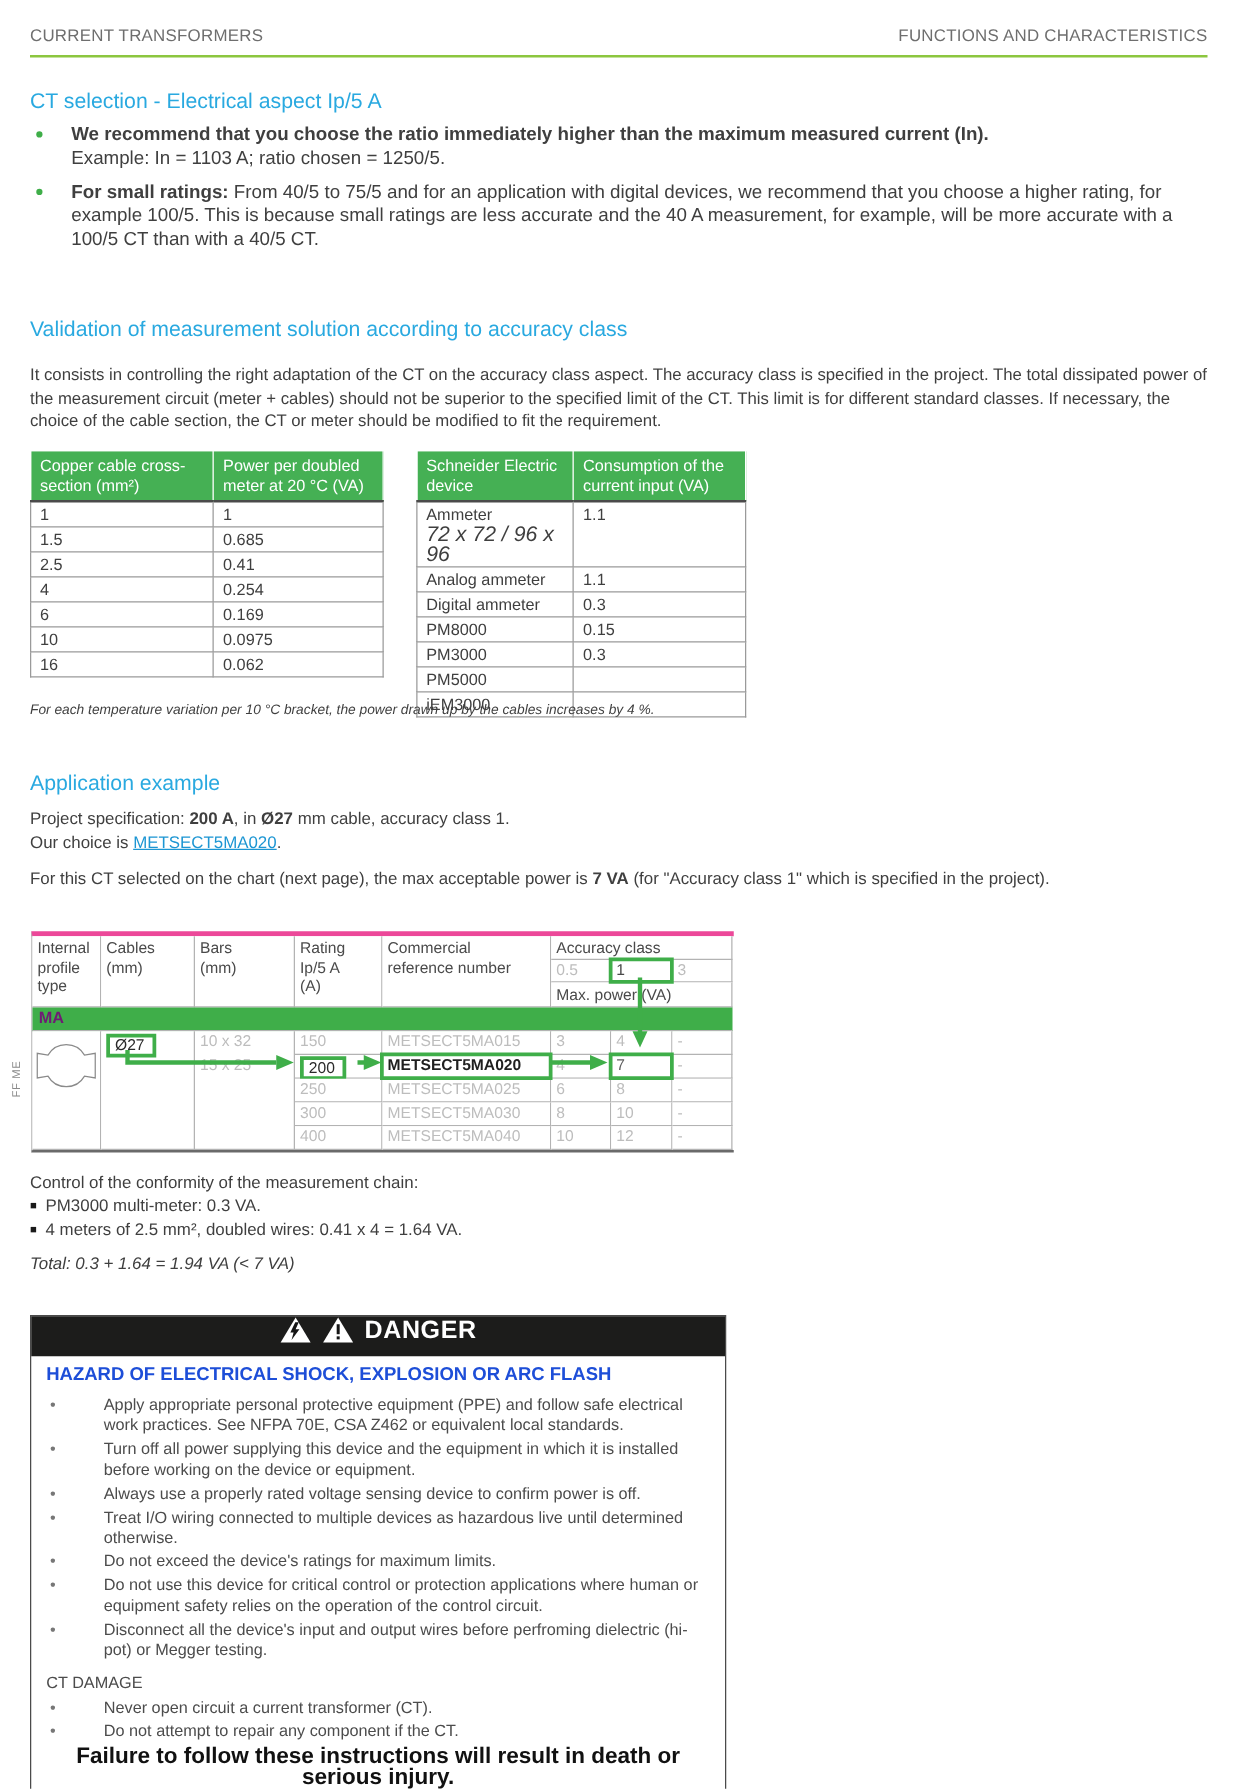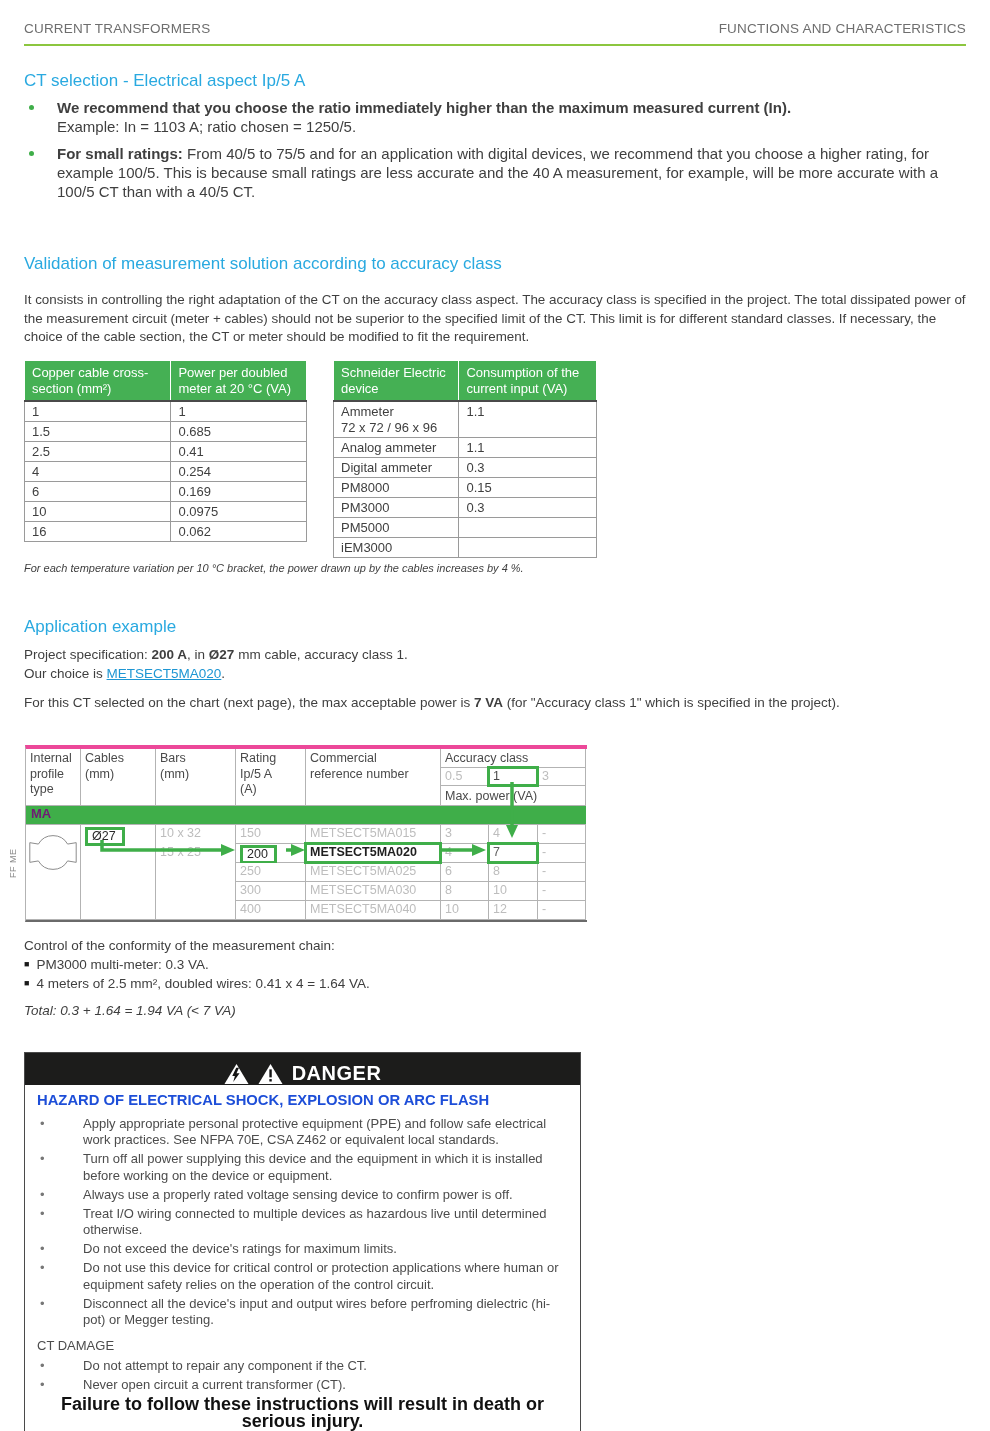--- a/index.html
+++ b/index.html
@@ -30,21 +30,21 @@
   .para{position:absolute;left:24px;top:291px;width:945px;font-size:13.4px;line-height:18.5px;}
 
   
   .vtable{position:absolute;border-collapse:collapse;font-size:13px;color:var(--ink);}
   .vtable th{background:#45B054;color:#fff;font-weight:400;text-align:left;
              padding:4px 7px;border:1px solid #fff;border-bottom:2px solid #4A4A4A;
              vertical-align:top;font-size:13px;line-height:15.5px;}
   .vtable td{border:1px solid var(--border);padding:1.5px 7px;vertical-align:top;line-height:16px;}
   #table-copper{left:24px;top:360px;width:283px;}
   #table-device{left:333px;top:360px;width:264px;}
-  .sub2{font-size:13px;}
+  .sub2{font-size:17px;font-style:italic;}
 
   .temp-note{position:absolute;left:24px;top:562px;font-size:11px;font-style:italic;}
 
   .app-lines{position:absolute;left:24px;top:645px;font-size:13.5px;line-height:19px;}
   .app-note{position:absolute;left:24px;top:693px;font-size:13.5px;line-height:19px;width:945px;}
   a.doclink{color:var(--link);text-decoration:underline;cursor:pointer;}
 
   
   .chart{position:absolute;left:25px;top:745px;width:562px;}
   .cgrid{display:grid;grid-template-columns:55px 75px 80px 70px 135px 48px 49px 48px;
@@ -64,21 +64,21 @@
   .side-label{position:absolute;left:8px;top:878px;transform:rotate(-90deg);
               transform-origin:0 0;font-size:9px;color:#8A8A8A;letter-spacing:.5px;white-space:nowrap;}
 
   
   .conform{position:absolute;left:24px;top:936px;font-size:13.5px;line-height:19px;}
   .sq-item::before{content:"■";font-size:9px;vertical-align:2px;margin-right:7px;color:#1A1A1A;}
   .it{font-style:italic;margin-top:8px;}
 
   
   .danger{position:absolute;left:24px;top:1052px;width:557px;border:1.5px solid #4A4A4A;background:#fff;}
-  .danger-head{background:#1C1C1B;height:32px;display:flex;align-items:flex-end;justify-content:center;gap:9px;}
+  .danger-head{background:#1C1C1B;height:32px;display:flex;align-items:flex-start;justify-content:center;gap:9px;}
   .danger-title{color:#fff;font-weight:700;font-size:20px;letter-spacing:.5px;}
   .danger-body{padding:5px 12px 8px 12px;color:#4C4C4C;font-size:13px;line-height:16.5px;}
   .dhz{font-weight:700;color:#1d4ed8;font-size:14.8px;margin:2px 0 7px 0;}
   .dli{position:relative;padding-left:46px;margin-bottom:2.5px;}
   .dli::before{content:"•";position:absolute;left:3px;top:0;color:#777;}
   .ctdmg{margin:9px 0 4px 0;}
   .dfail{font-weight:700;color:#111;font-size:18px;margin-top:1px;text-align:center;}
 </style>
 </head>
 <body>
@@ -317,20 +317,20 @@
         <div class="dli">Apply appropriate personal protective equipment (PPE) and follow safe electrical work practices. See NFPA 70E, CSA Z462 or equivalent local standards.</div>
         <div class="dli">Turn off all power supplying this device and the equipment in which it is installed before working on the device or equipment.</div>
         <div class="dli">Always use a properly rated voltage sensing device to confirm power is off.</div>
         <div class="dli">Treat I/O wiring connected to multiple devices as hazardous live until determined otherwise.</div>
         <div class="dli">Do not exceed the device's ratings for maximum limits.</div>
         <div class="dli">Do not use this device for critical control or protection applications where human or equipment safety relies on the operation of the control circuit.</div>
         <div class="dli">Disconnect all the device's input and output wires before perfroming dielectric (hi-pot) or Megger testing.</div>
       </div>
       <div class="ctdmg">CT DAMAGE</div>
       <div class="dlist">
+        <div class="dli">Never open circuit a current transformer (CT).</div>
         <div class="dli">Do not attempt to repair any component if the CT.</div>
-        <div class="dli">Never open circuit a current transformer (CT).</div>
       </div>
       <div class="dfail">Failure to follow these instructions will result in death or serious injury.</div>
     </div>
   </div>
 
 </div>
 
 </body></html>

